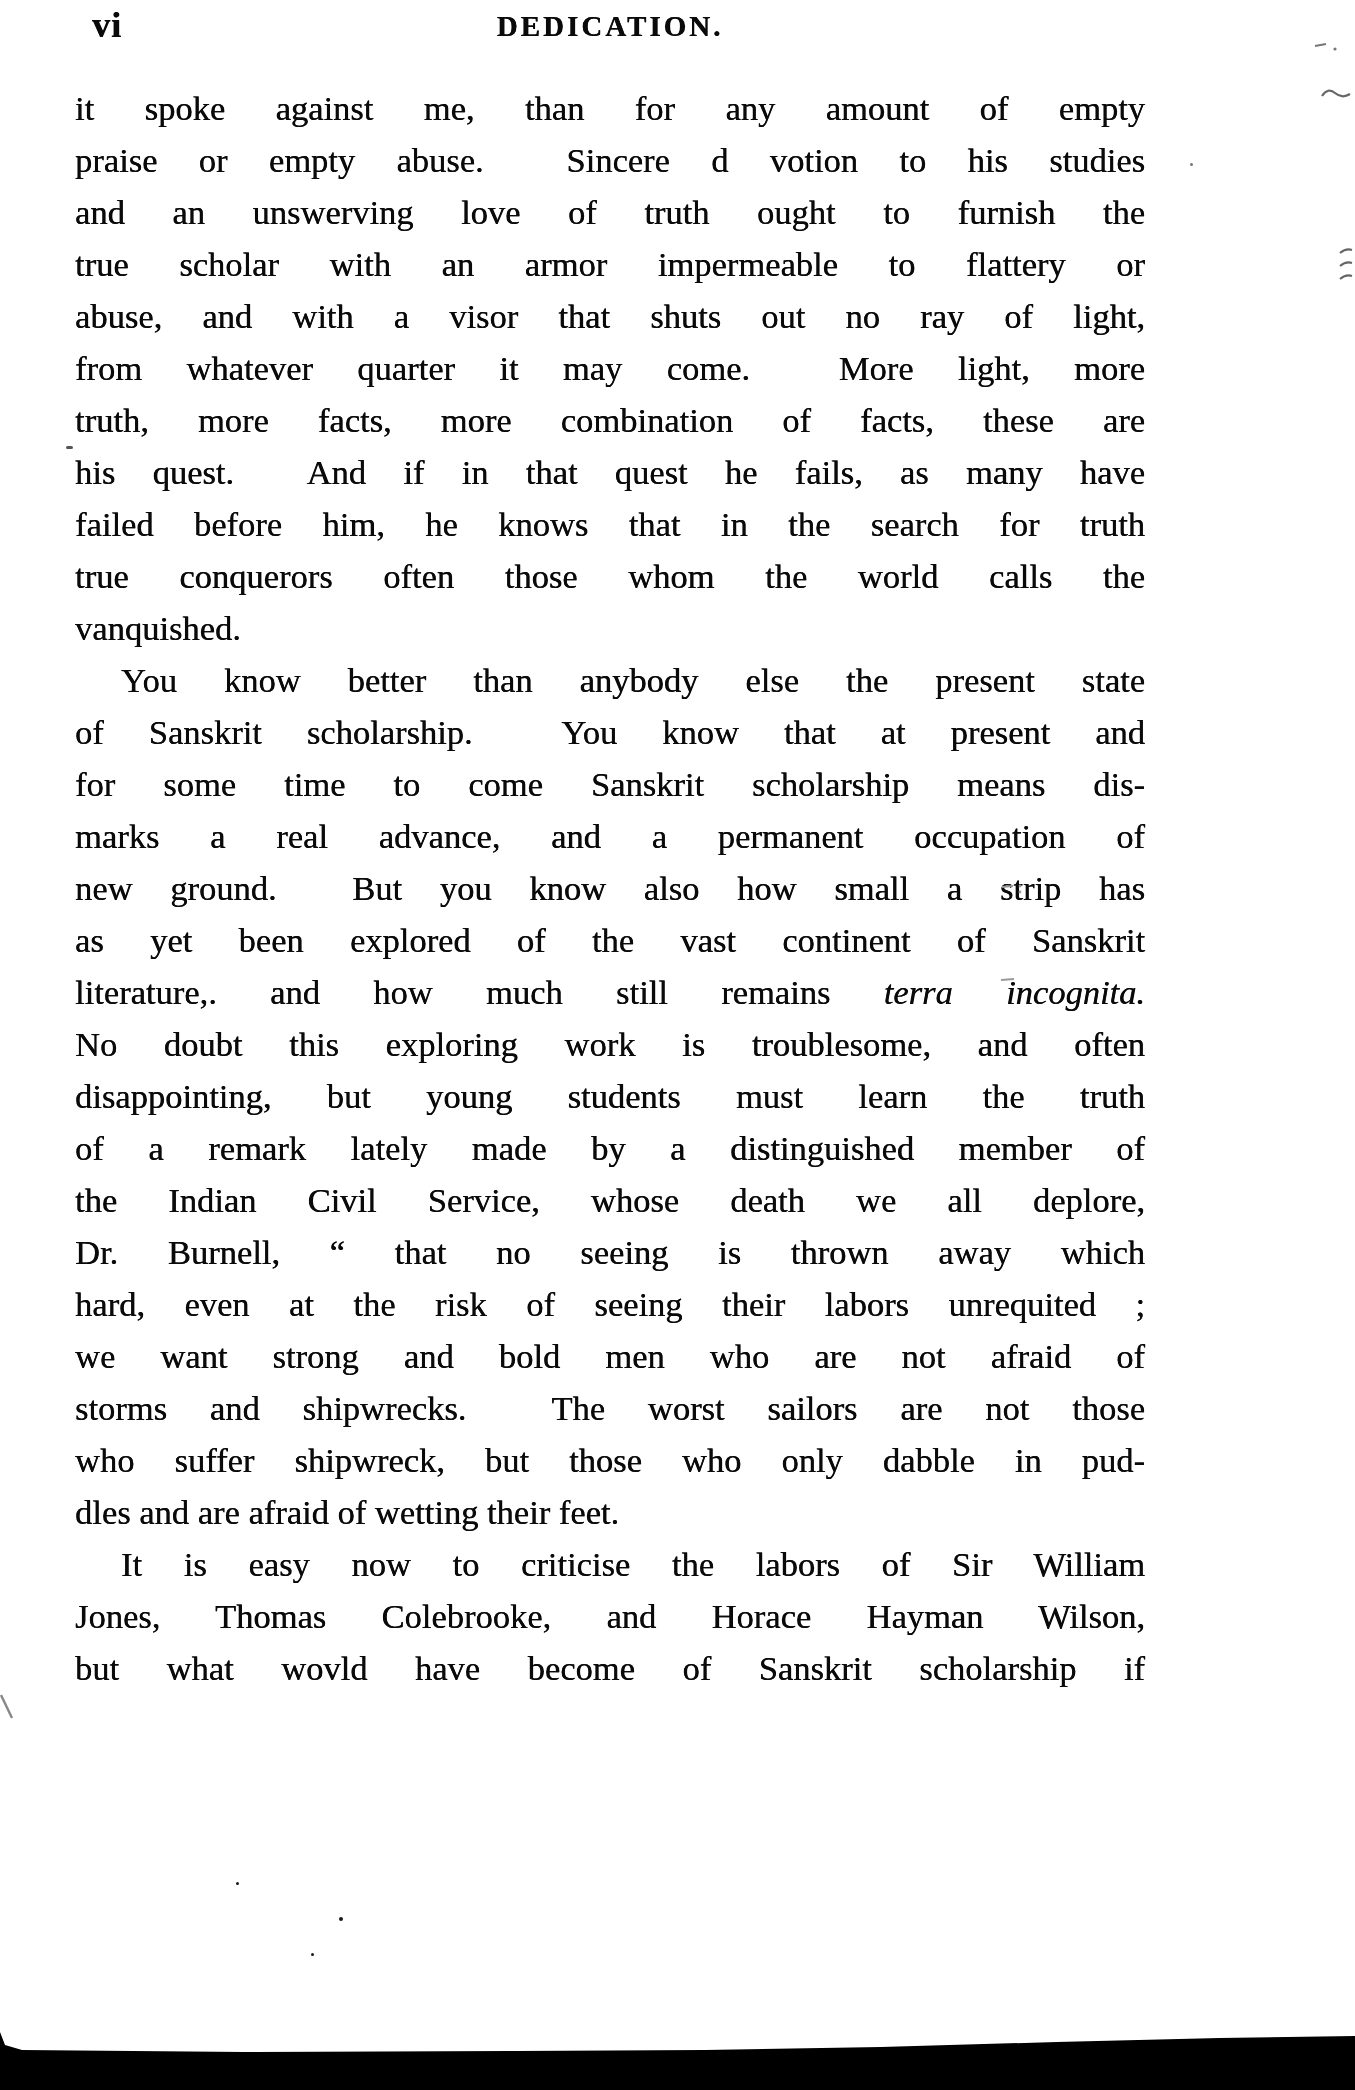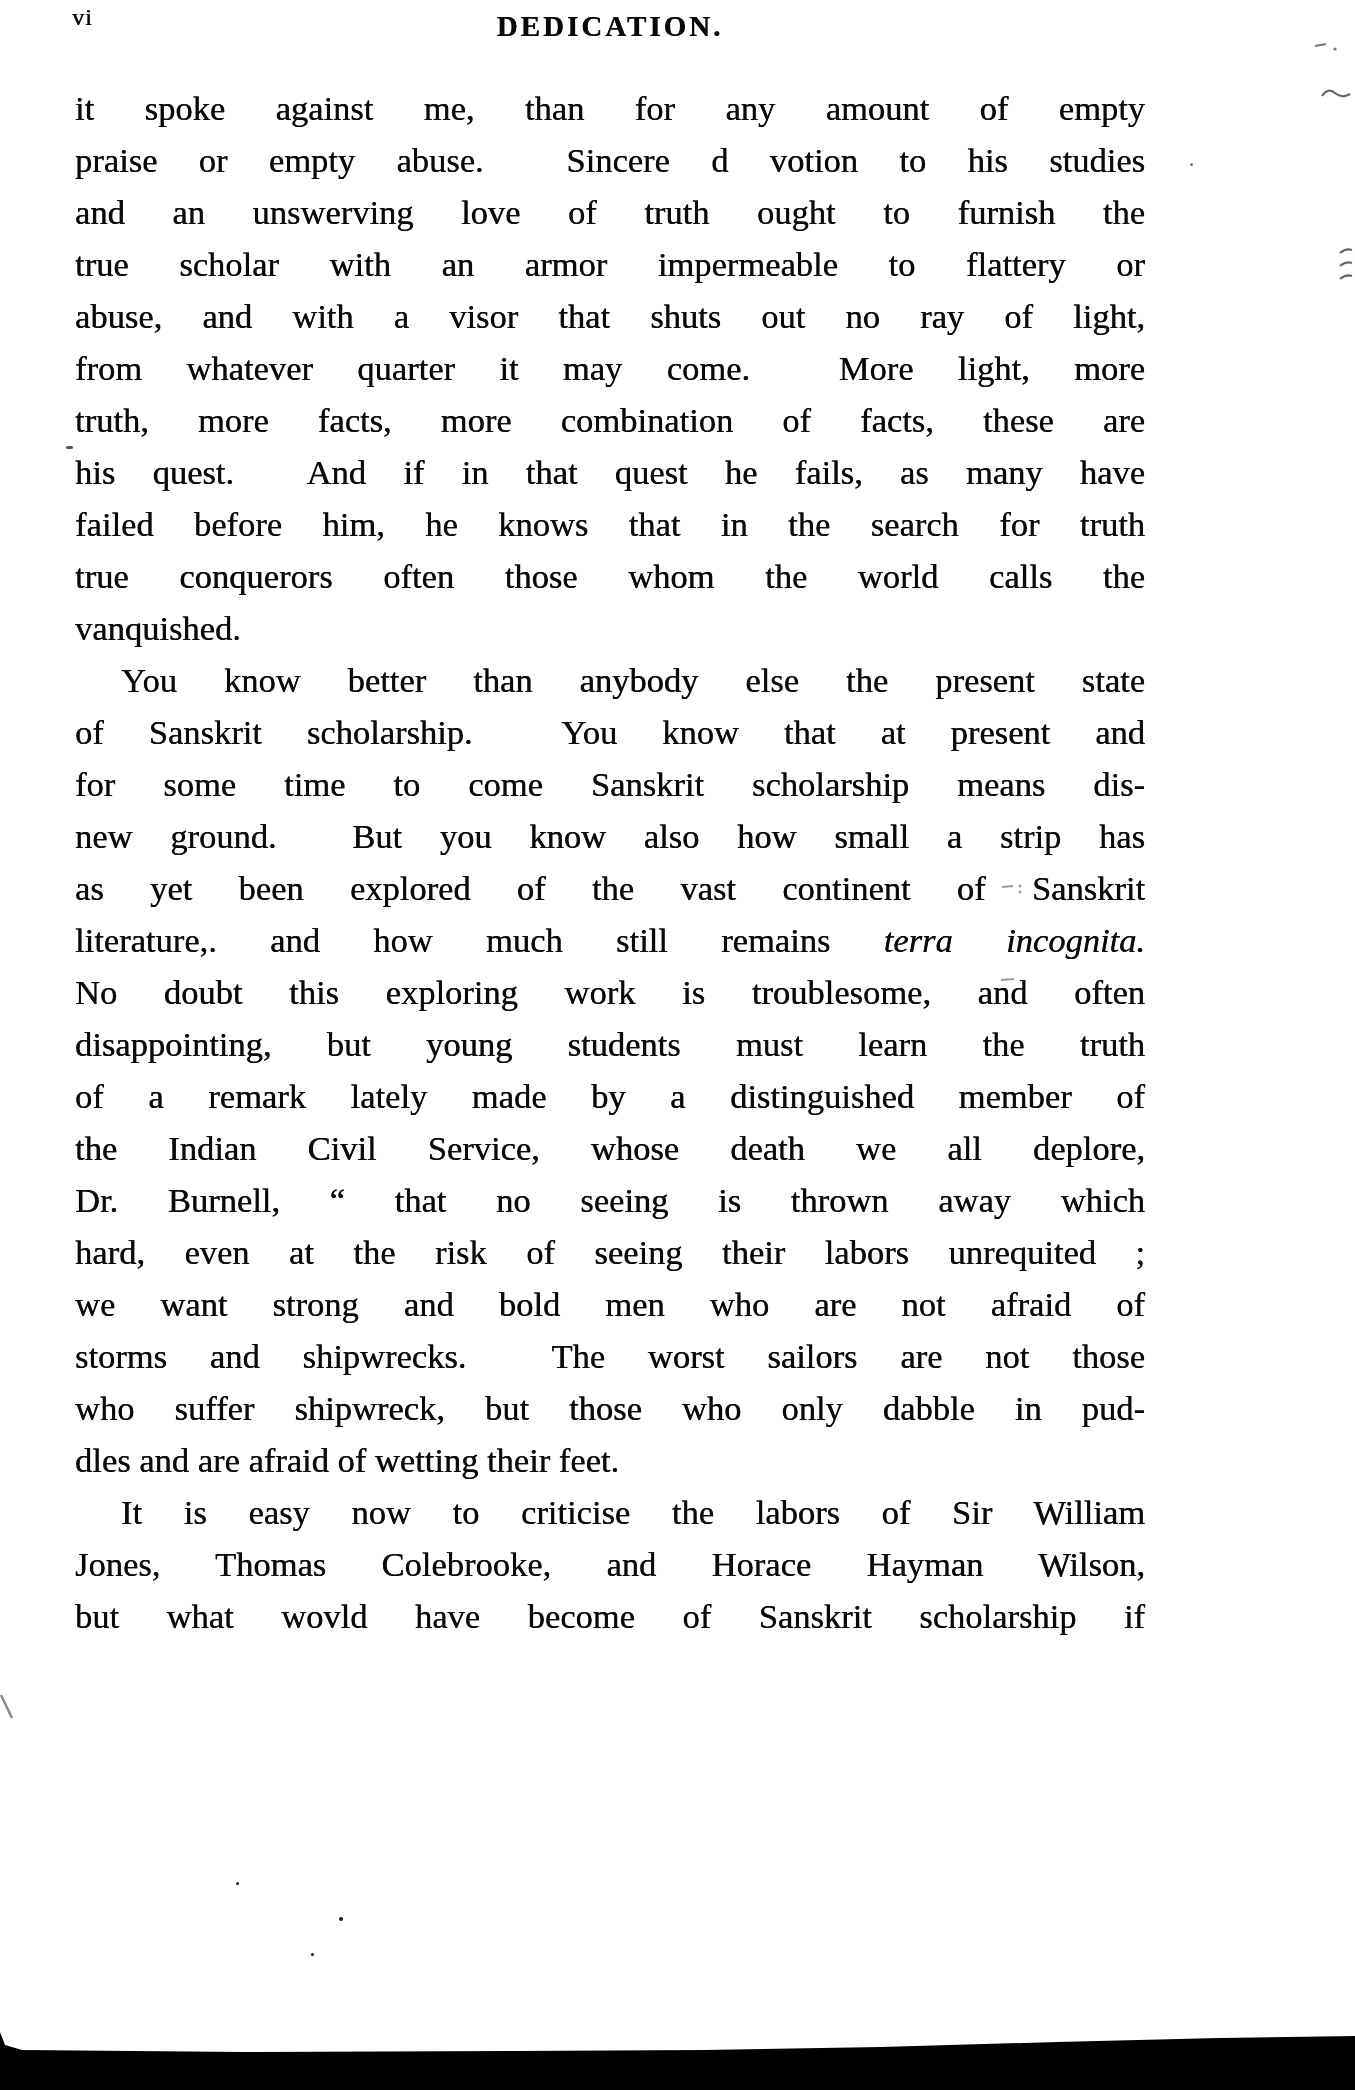--- a/index.html
+++ b/index.html
@@ -6,22 +6,22 @@
   body{
     width:1355px;height:2090px;
     background:#ffffff;
     position:relative;
     overflow:hidden;
     font-family:"Liberation Serif", serif;
     color:#0a0a0a;
   }
   .page{position:absolute;inset:0;}
   .folio{
-    position:absolute;left:72px;top:4px;
-    font-size:24px;font-weight:400;
+    position:absolute;left:92px;top:4px;
+    font-size:36px;font-weight:700;
     letter-spacing:1px;
     text-shadow:0.4px 0 0 currentColor;
   }
   .running-title{
     position:absolute;left:75px;top:10px;width:1070px;
     text-align:center;
     font-size:29px;font-weight:700;letter-spacing:3px;
     text-shadow:0.4px 0 0 currentColor;
   }
   .text-block{
@@ -58,20 +58,21 @@
       <div class="line just"><span>abuse, and with a visor that shuts out no ray of light,</span></div>
       <div class="line just"><span>from whatever quarter it may come.&nbsp; More light, more</span></div>
       <div class="line just"><span>truth, more facts, more combination of facts, these are</span></div>
       <div class="line just"><span>his quest.&nbsp; And if in that quest he fails, as many have</span></div>
       <div class="line just"><span>failed before him, he knows that in the search for truth</span></div>
       <div class="line just"><span>true conquerors often those whom the world calls the</span></div>
       <div class="line left"><span>vanquished.</span></div>
       <div class="line just indent"><span>You know better than anybody else the present state</span></div>
       <div class="line just"><span>of Sanskrit scholarship.&nbsp; You know that at present and</span></div>
       <div class="line just"><span>for some time to come Sanskrit scholarship means dis-</span></div>
+      <div class="line just"><span>marks a real advance, and a permanent occupation of</span></div>
       <div class="line just"><span>new ground.&nbsp; But you know also how small a strip has</span></div>
       <div class="line just"><span>as yet been explored of the vast continent of Sanskrit</span></div>
       <div class="line just"><span>literature,. and how much still remains </span><span class="it">terra incognita.</span></div>
       <div class="line just"><span>No doubt this exploring work is troublesome, and often</span></div>
       <div class="line just"><span>disappointing, but young students must learn the truth</span></div>
       <div class="line just"><span>of a remark lately made by a distinguished member of</span></div>
       <div class="line just"><span>the Indian Civil Service, whose death we all deplore,</span></div>
       <div class="line just"><span>Dr. Burnell, “ that no seeing is thrown away which</span></div>
       <div class="line just"><span>hard, even at the risk of seeing their labors unrequited ;</span></div>
       <div class="line just"><span>we want strong and bold men who are not afraid of</span></div>

